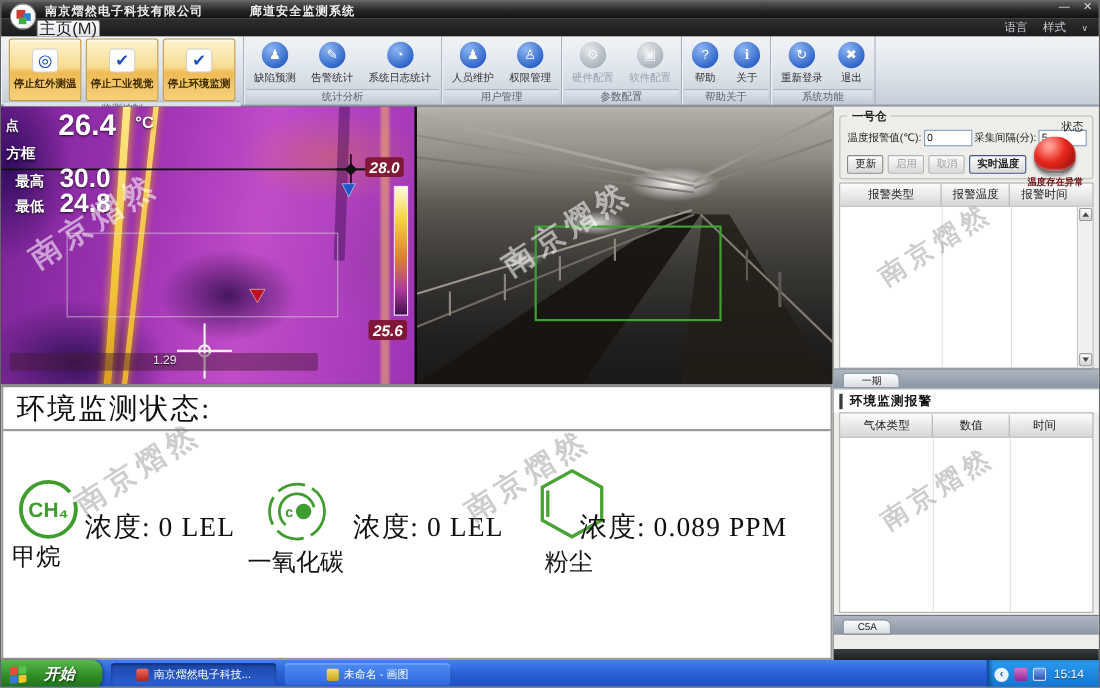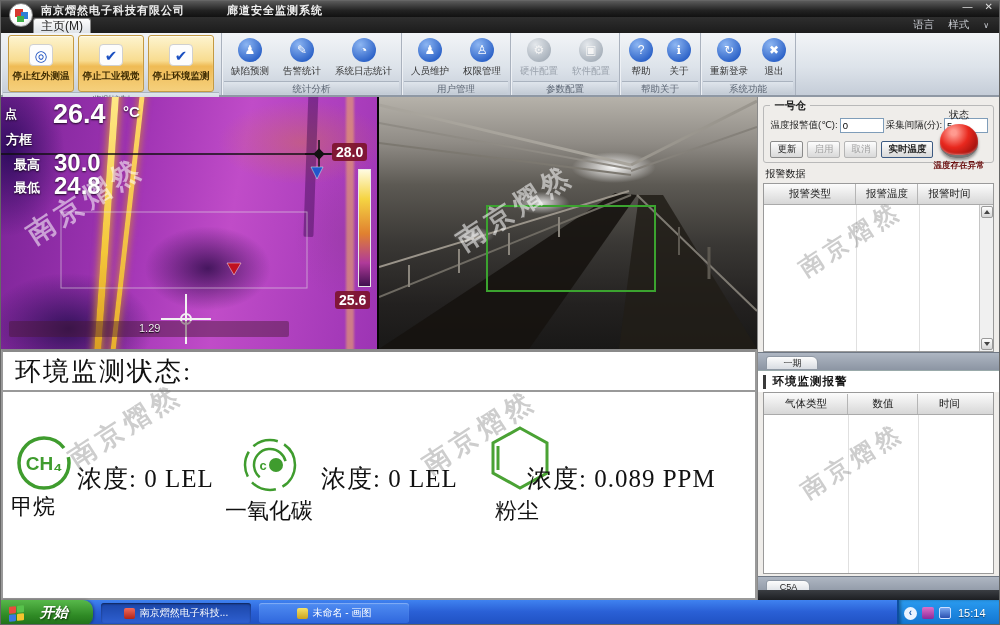--- a/index.html
+++ b/index.html
@@ -18,21 +18,21 @@
   .cube .c2 { left:6px; top:3px; width:7px; height:7px; background:#2f7fd6; }
   .cube .c3 { left:2px; top:7px; width:7px; height:6px; background:#3fae49; }
   .t-company { position:absolute; left:40px; top:2px; font-size:11px; font-weight:bold; letter-spacing:1px; }
   .t-app { position:absolute; left:226px; top:2px; font-size:11px; font-weight:bold; letter-spacing:1px; }
   .win-controls { position:absolute; right:6px; top:0; display:flex; gap:12px; font-size:10px; color:#ddd; }
   .win-controls span { cursor:default; }
 
   
   .tabrow { position:relative; height:16px; background:linear-gradient(#2e2e2e,#1c1c1c); }
   .home-tab { position:absolute; left:32px; top:1px; width:58px; height:15px; background:linear-gradient(#fdfdfd,#dfe3e8);
-    border:1px solid #888; border-bottom:none; border-radius:3px 3px 0 0; font-size:12px; color:#222;
+    border:1px solid #888; border-bottom:none; border-radius:3px 3px 0 0; font-size:15px; color:#222;
     display:flex; align-items:center; justify-content:center; }
   .right-menu { position:absolute; right:10px; top:1px; display:flex; gap:14px; font-size:10.5px; color:#c9ccd2; align-items:center; }
 
   
   .ribbon { height:64px; background:linear-gradient(#f2f4f7,#dde3ea 55%,#c5cdd8); border-bottom:2px solid #8f98a4; display:flex; }
   .rgroup { display:flex; flex-direction:column; border-right:1px solid #aab2be; box-shadow:1px 0 0 #eef1f5 inset; }
   .rbtns { flex:1; display:flex; align-items:center; justify-content:center; padding:2px 6px 0; gap:8px; }
   .glabel { height:13px; font-size:9.5px; color:#5a6472; text-align:center; line-height:13px;
     background:linear-gradient(#dfe5ec,#c3cbd5); border-top:1px solid #aab3bf; border-radius:0 0 3px 3px; margin:0 2px 1px; }
   .rbtn { display:flex; flex-direction:column; align-items:center; cursor:pointer; padding:1px 3px; }
@@ -75,21 +75,21 @@
   .t-spot-val { left:52px; top:2px; font-size:27px; }
   .t-unit { left:122px; top:6px; font-size:15px; }
   .t-box-lab { left:5px; top:34px; font-size:13px; }
   .t-max-lab { left:13px; top:59px; font-size:13px; }
   .t-max-val { left:53px; top:52px; font-size:24px; }
   .t-min-lab { left:13px; top:82px; font-size:13px; }
   .t-min-val { left:53px; top:75px; font-size:24px; }
   .scalebar { position:absolute; left:357px; top:72px; width:13px; height:118px; border:1px solid #e8e8e8;
     background:linear-gradient(#fffbe0,#f5d442 25%,#e08030 55%,#b03a9a 80%,#40104f); }
   .tbadge { position:absolute; background:rgba(125,20,45,.92); color:#fff; font-size:14px; font-weight:bold;
-    padding:1px 4px; border-radius:3px; }
+    padding:1px 4px; border-radius:3px;font-style:italic; }
   .badge-high { left:331px; top:46px; }
   .badge-low { left:334px; top:194px; }
   .t-bottombar { position:absolute; left:8px; top:224px; width:280px; height:16px; background:rgba(70,25,50,.45); border-radius:2px; }
   .t-emis { position:absolute; left:138px; top:225px; font-size:11px; color:#f0e8ee; text-shadow:0 1px 1px #000; }
   .t-svg { position:absolute; left:0; top:0; }
 
   
   .cctv { position:relative; width:378px; height:252px; overflow:hidden;
     background:
       radial-gradient(60px 22px at 62% 28%, rgba(255,255,255,.95), transparent 70%),
@@ -119,21 +119,21 @@
   .gb-legend { position:absolute; top:-7px; left:6px; background:#efedea; padding:0 4px; font-size:10.5px; font-weight:bold; color:#222; }
   .gb-left { width:168px; }
   .field-row { display:flex; align-items:center; gap:2px; margin-top:2px; }
   .field-row label { font-size:9.5px; color:#222; white-space:nowrap; }
   .field-row input { width:44px; height:15px; border:1px solid #7f9db9; font-size:9.5px; padding:0 2px; background:#fff; }
   .btn-row { display:flex; gap:4px; margin-top:8px; }
   .pbtn { height:17px; font-size:9.5px; padding:0 6px; background:linear-gradient(#fdfdfd,#d9d9d9); border:1px solid #8a8a8a;
     border-radius:2px; color:#222; cursor:pointer; white-space:nowrap; }
   .pbtn:disabled { color:#a0a0a0; border-color:#b5b5b5; }
   .pbtn-strong { border:1px solid #3c5a82; font-weight:bold; }
-  .gb-right { position:absolute; right:8px; top:2px; width:52px; text-align:center; }
+  .gb-right { position:absolute; right:8px; top:2px; width:52px; text-align:right; }
   .status-lab { font-size:10px; color:#222; }
   .beacon { width:38px; height:34px; margin:2px auto 0; border-radius:50% 50% 42% 42%;
     background:radial-gradient(circle at 36% 28%, #ff9a90 8%, #e8281e 45%, #8f0d0a 90%);
     box-shadow:0 2px 3px rgba(0,0,0,.4), 0 -1px 2px rgba(255,255,255,.4) inset; border-bottom:3px solid #777; }
   .status-warn { font-size:8.5px; color:#6b0f0f; font-weight:bold; margin-top:2px; white-space:nowrap; }
   .bg-data-lab { margin:4px 0 2px 7px; font-size:10px; color:#222; }
   .ptable { margin:0 5px; background:#fff; border:1px solid #9a9a9a; }
   .ptable-head { display:flex; background:linear-gradient(#fcfcfc,#d7d7d7); border-bottom:1px solid #aaa; }
   .ptable-head span { font-size:10.5px; color:#222; text-align:center; padding:3px 0; border-right:1px solid #b5b5b5; }
   .ptable-body { position:relative; background:#fff; }
@@ -411,21 +411,20 @@
             <button class="pbtn pbtn-strong">实时温度</button>
           </div>
         </div>
         <div class="gb-right">
           <div class="status-lab">状态</div>
           <div class="beacon"></div>
           <div class="status-warn">温度存在异常</div>
         </div>
       </div>
 
-      <div class="bg-data-lab">报警数据</div>
 
       <div class="ptable">
         <div class="ptable-head">
           <span style="width:92px;">报警类型</span>
           <span style="width:62px;">报警温度</span>
           <span style="width:62px; border-right:none;">报警时间</span>
         </div>
         <div class="ptable-body" style="height:146px;">
           <div class="colsep" style="left:92px;"></div>
           <div class="colsep" style="left:155px;"></div>

